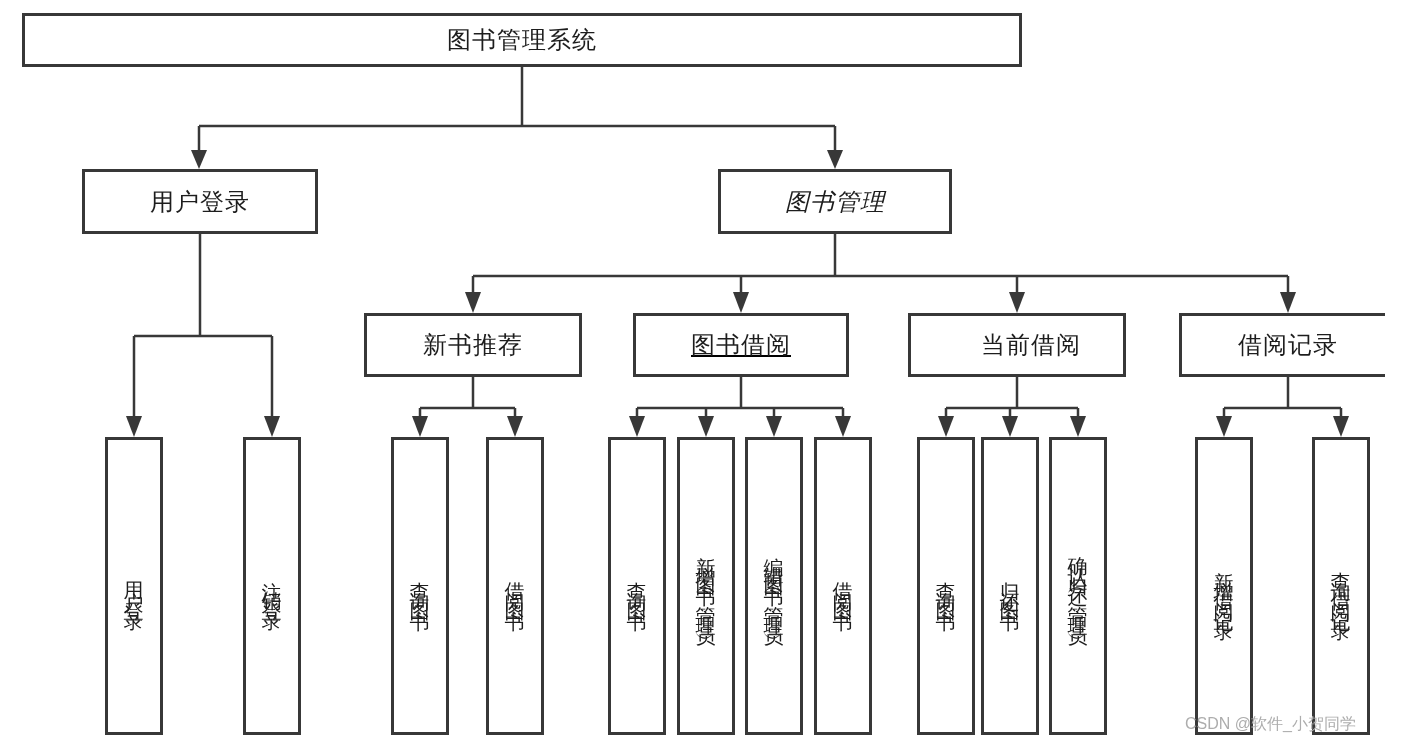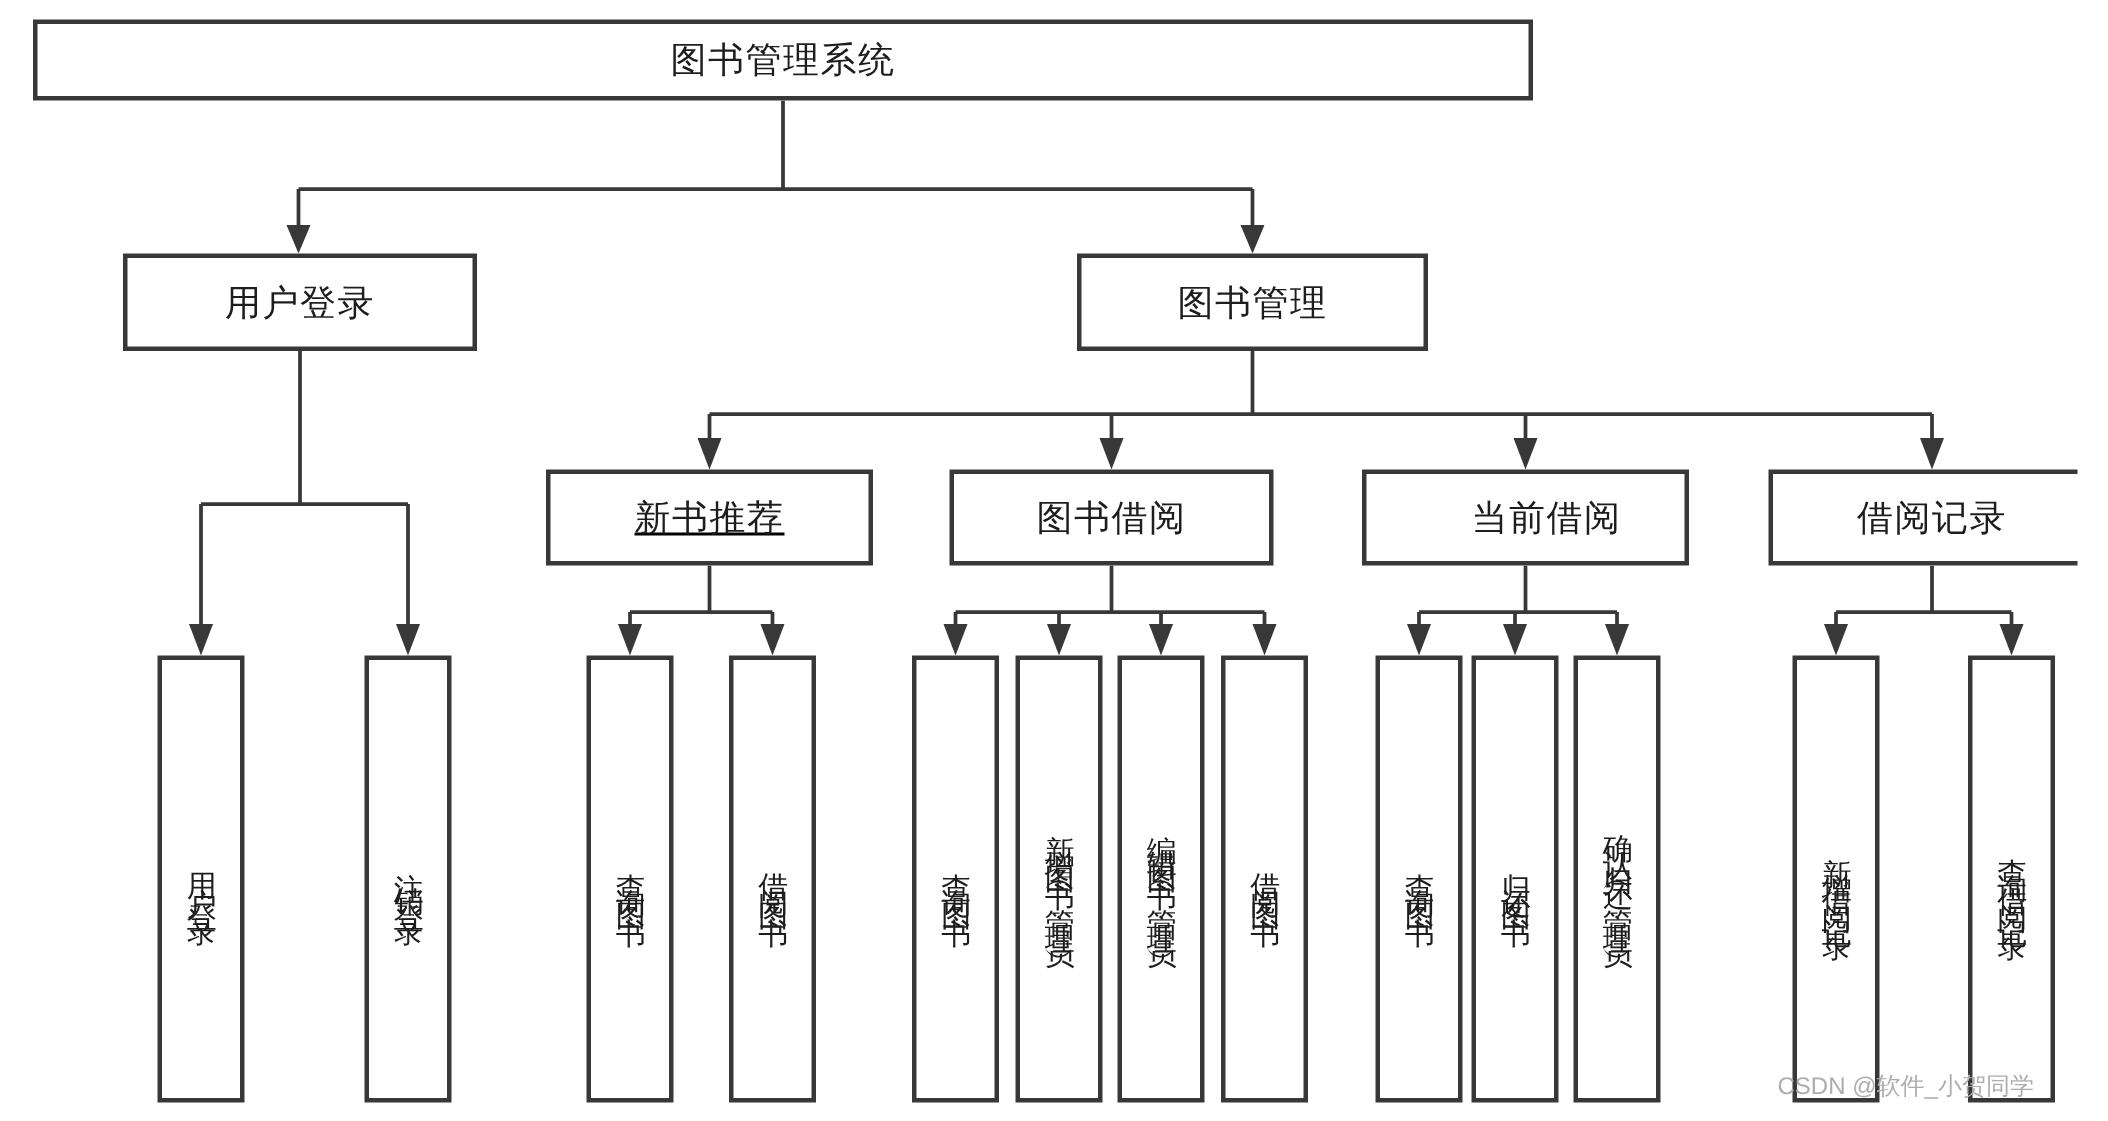--- a/index.html
+++ b/index.html
@@ -38,24 +38,24 @@
     text-orientation:mixed;
     font-size:20px;line-height:1;
     letter-spacing:10px;
     color:var(--text);
     white-space:nowrap;
   }
   
   #n-root{left:22px;top:13px;width:1000px;height:54px;}
   
   #n-user-login{left:82px;top:169px;width:236px;height:65px;}
-  #n-book-mgmt{left:718px;top:169px;width:234px;height:65px;}
+  #n-book-mgmt{left:718px;top:169px;width:234px;height:65px;font-style:italic;}
   
-  #n-new-book-rec{left:364px;top:313px;width:218px;height:64px;text-decoration:underline;}
-  #n-book-borrow{left:633px;top:313px;width:216px;height:64px;}
+  #n-new-book-rec{left:364px;top:313px;width:218px;height:64px;}
+  #n-book-borrow{left:633px;top:313px;width:216px;height:64px;text-decoration:underline;}
   #n-current-borrow{left:908px;top:313px;width:218px;height:64px;padding-left:28px;}
   #n-borrow-records{left:1179px;top:313px;width:218px;height:64px;}
   
   .leaf{top:437px;width:58px;height:298px;}
   #leaf-1{left:105px;}  #leaf-2{left:243px;}
   #leaf-3{left:391px;}  #leaf-4{left:486px;}
   #leaf-5{left:608px;}  #leaf-6{left:677px;}
   #leaf-7{left:745px;}  #leaf-8{left:814px;}
   #leaf-9{left:917px;}  #leaf-10{left:981px;}
   #leaf-11{left:1049px;}

